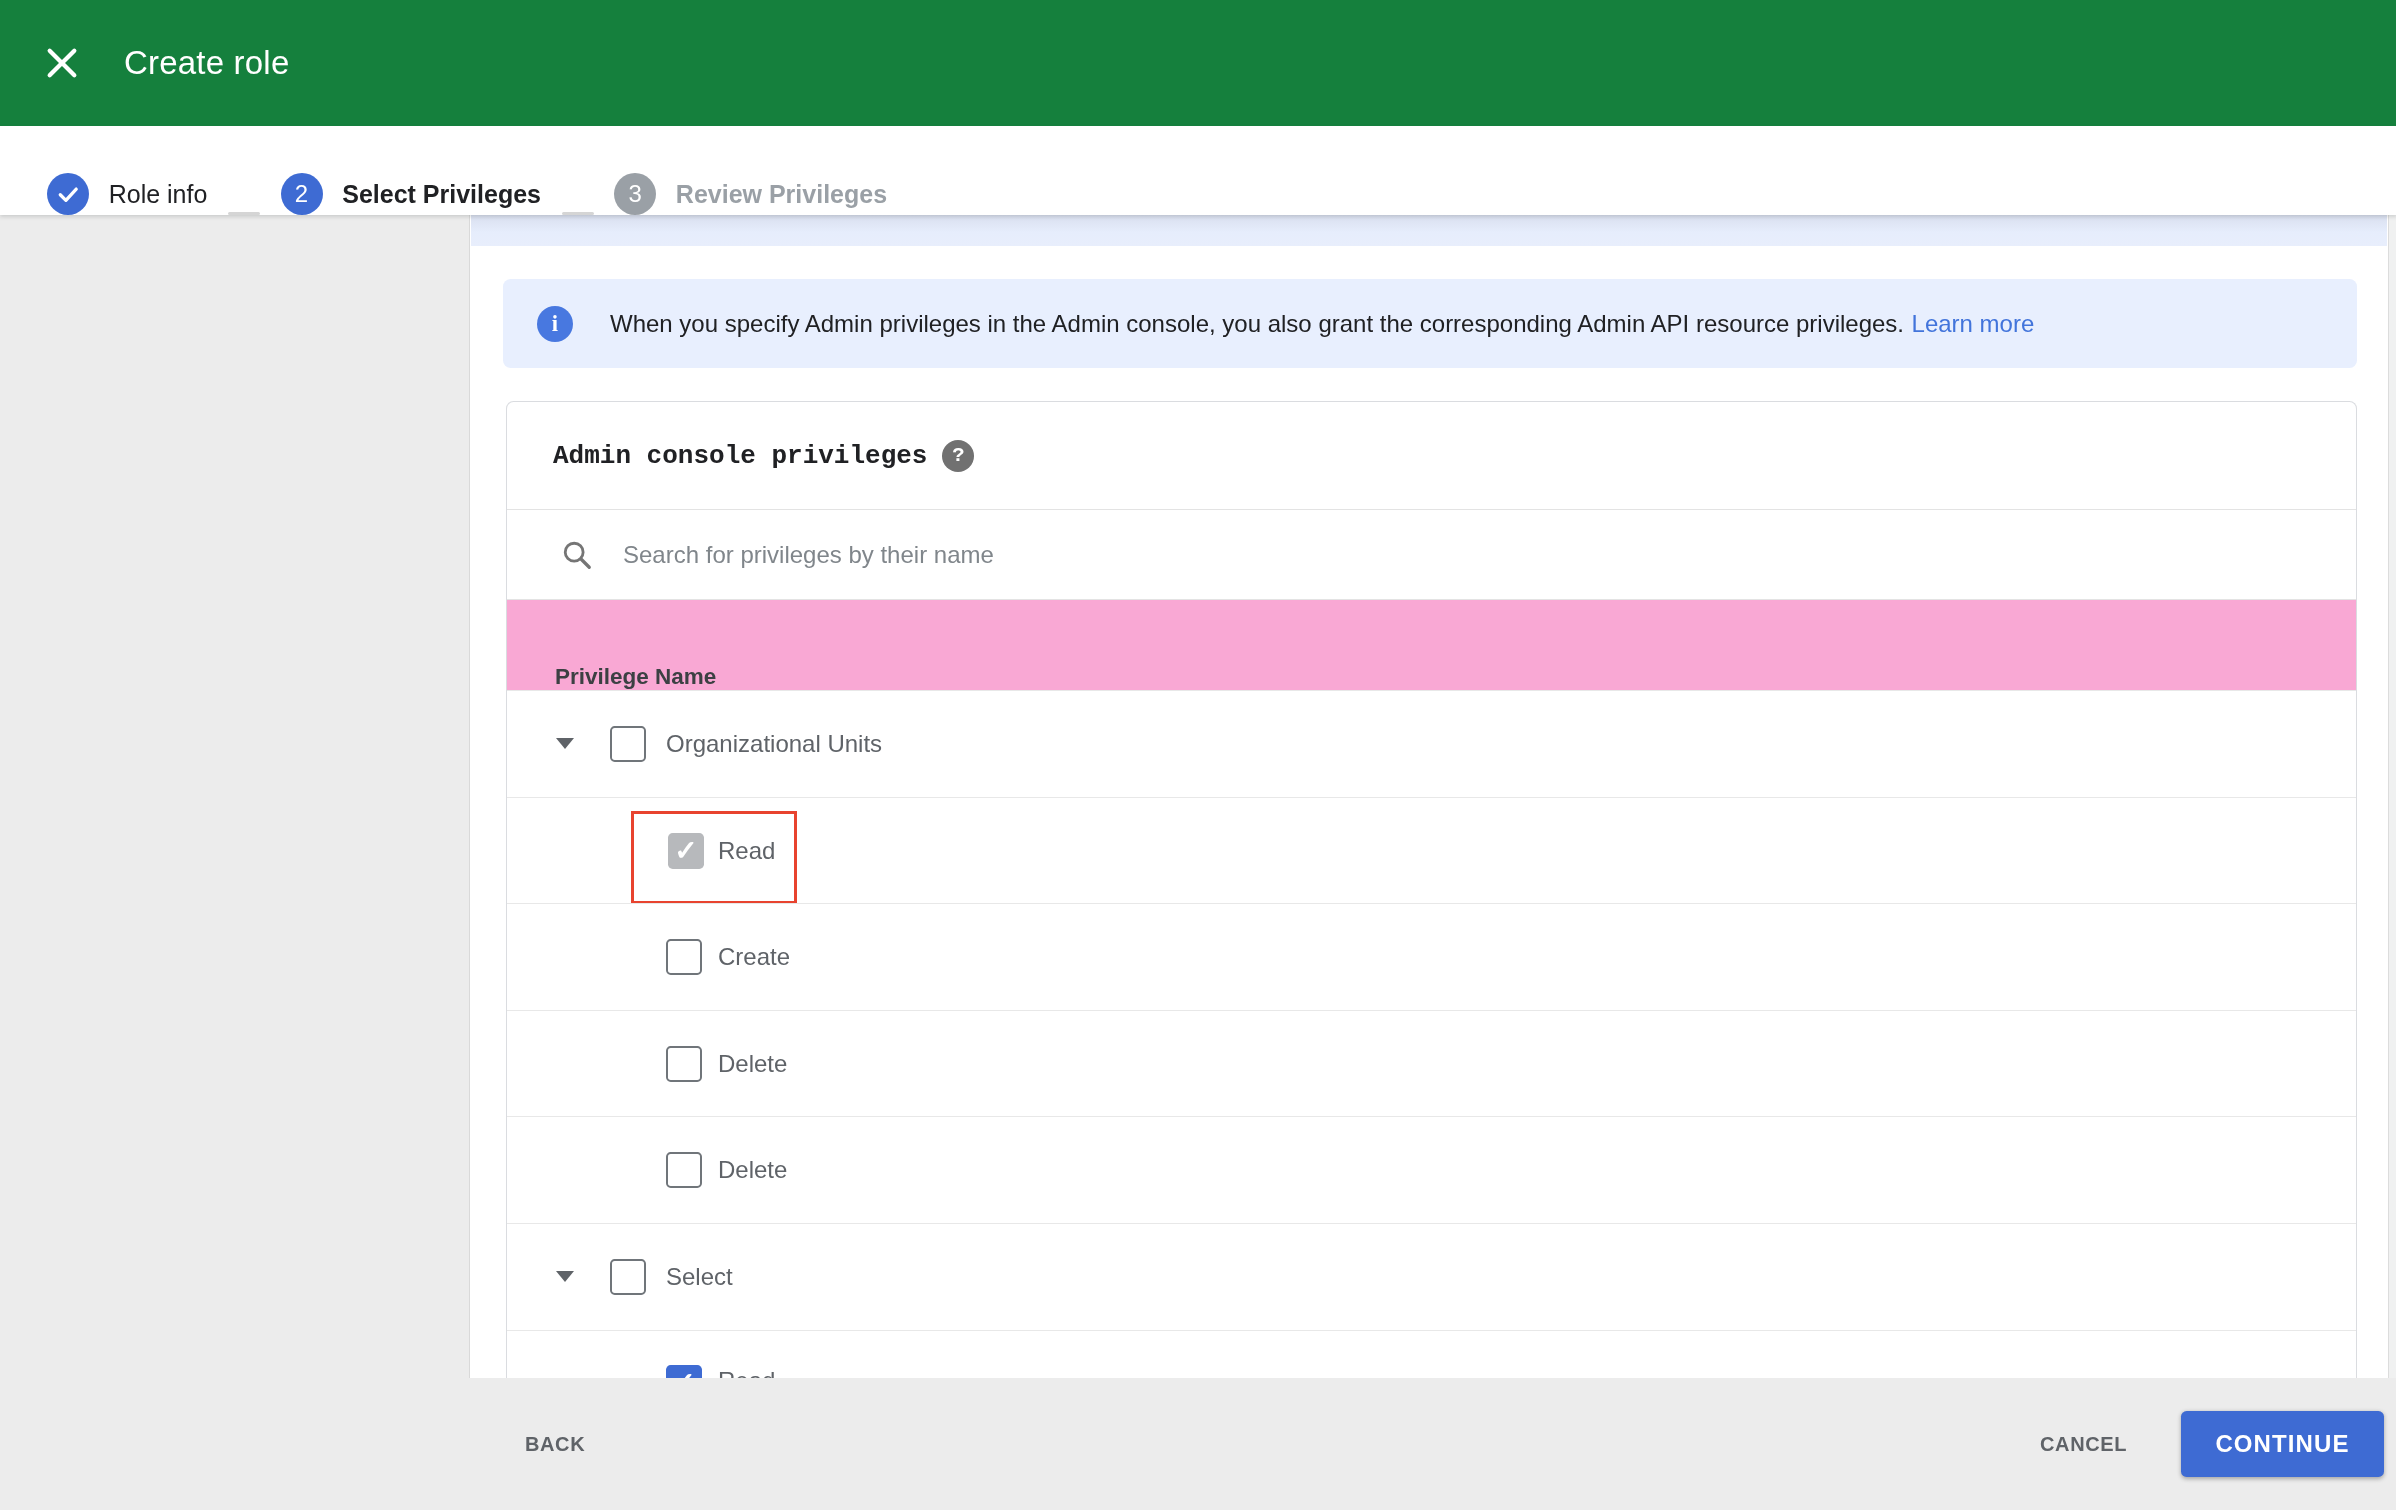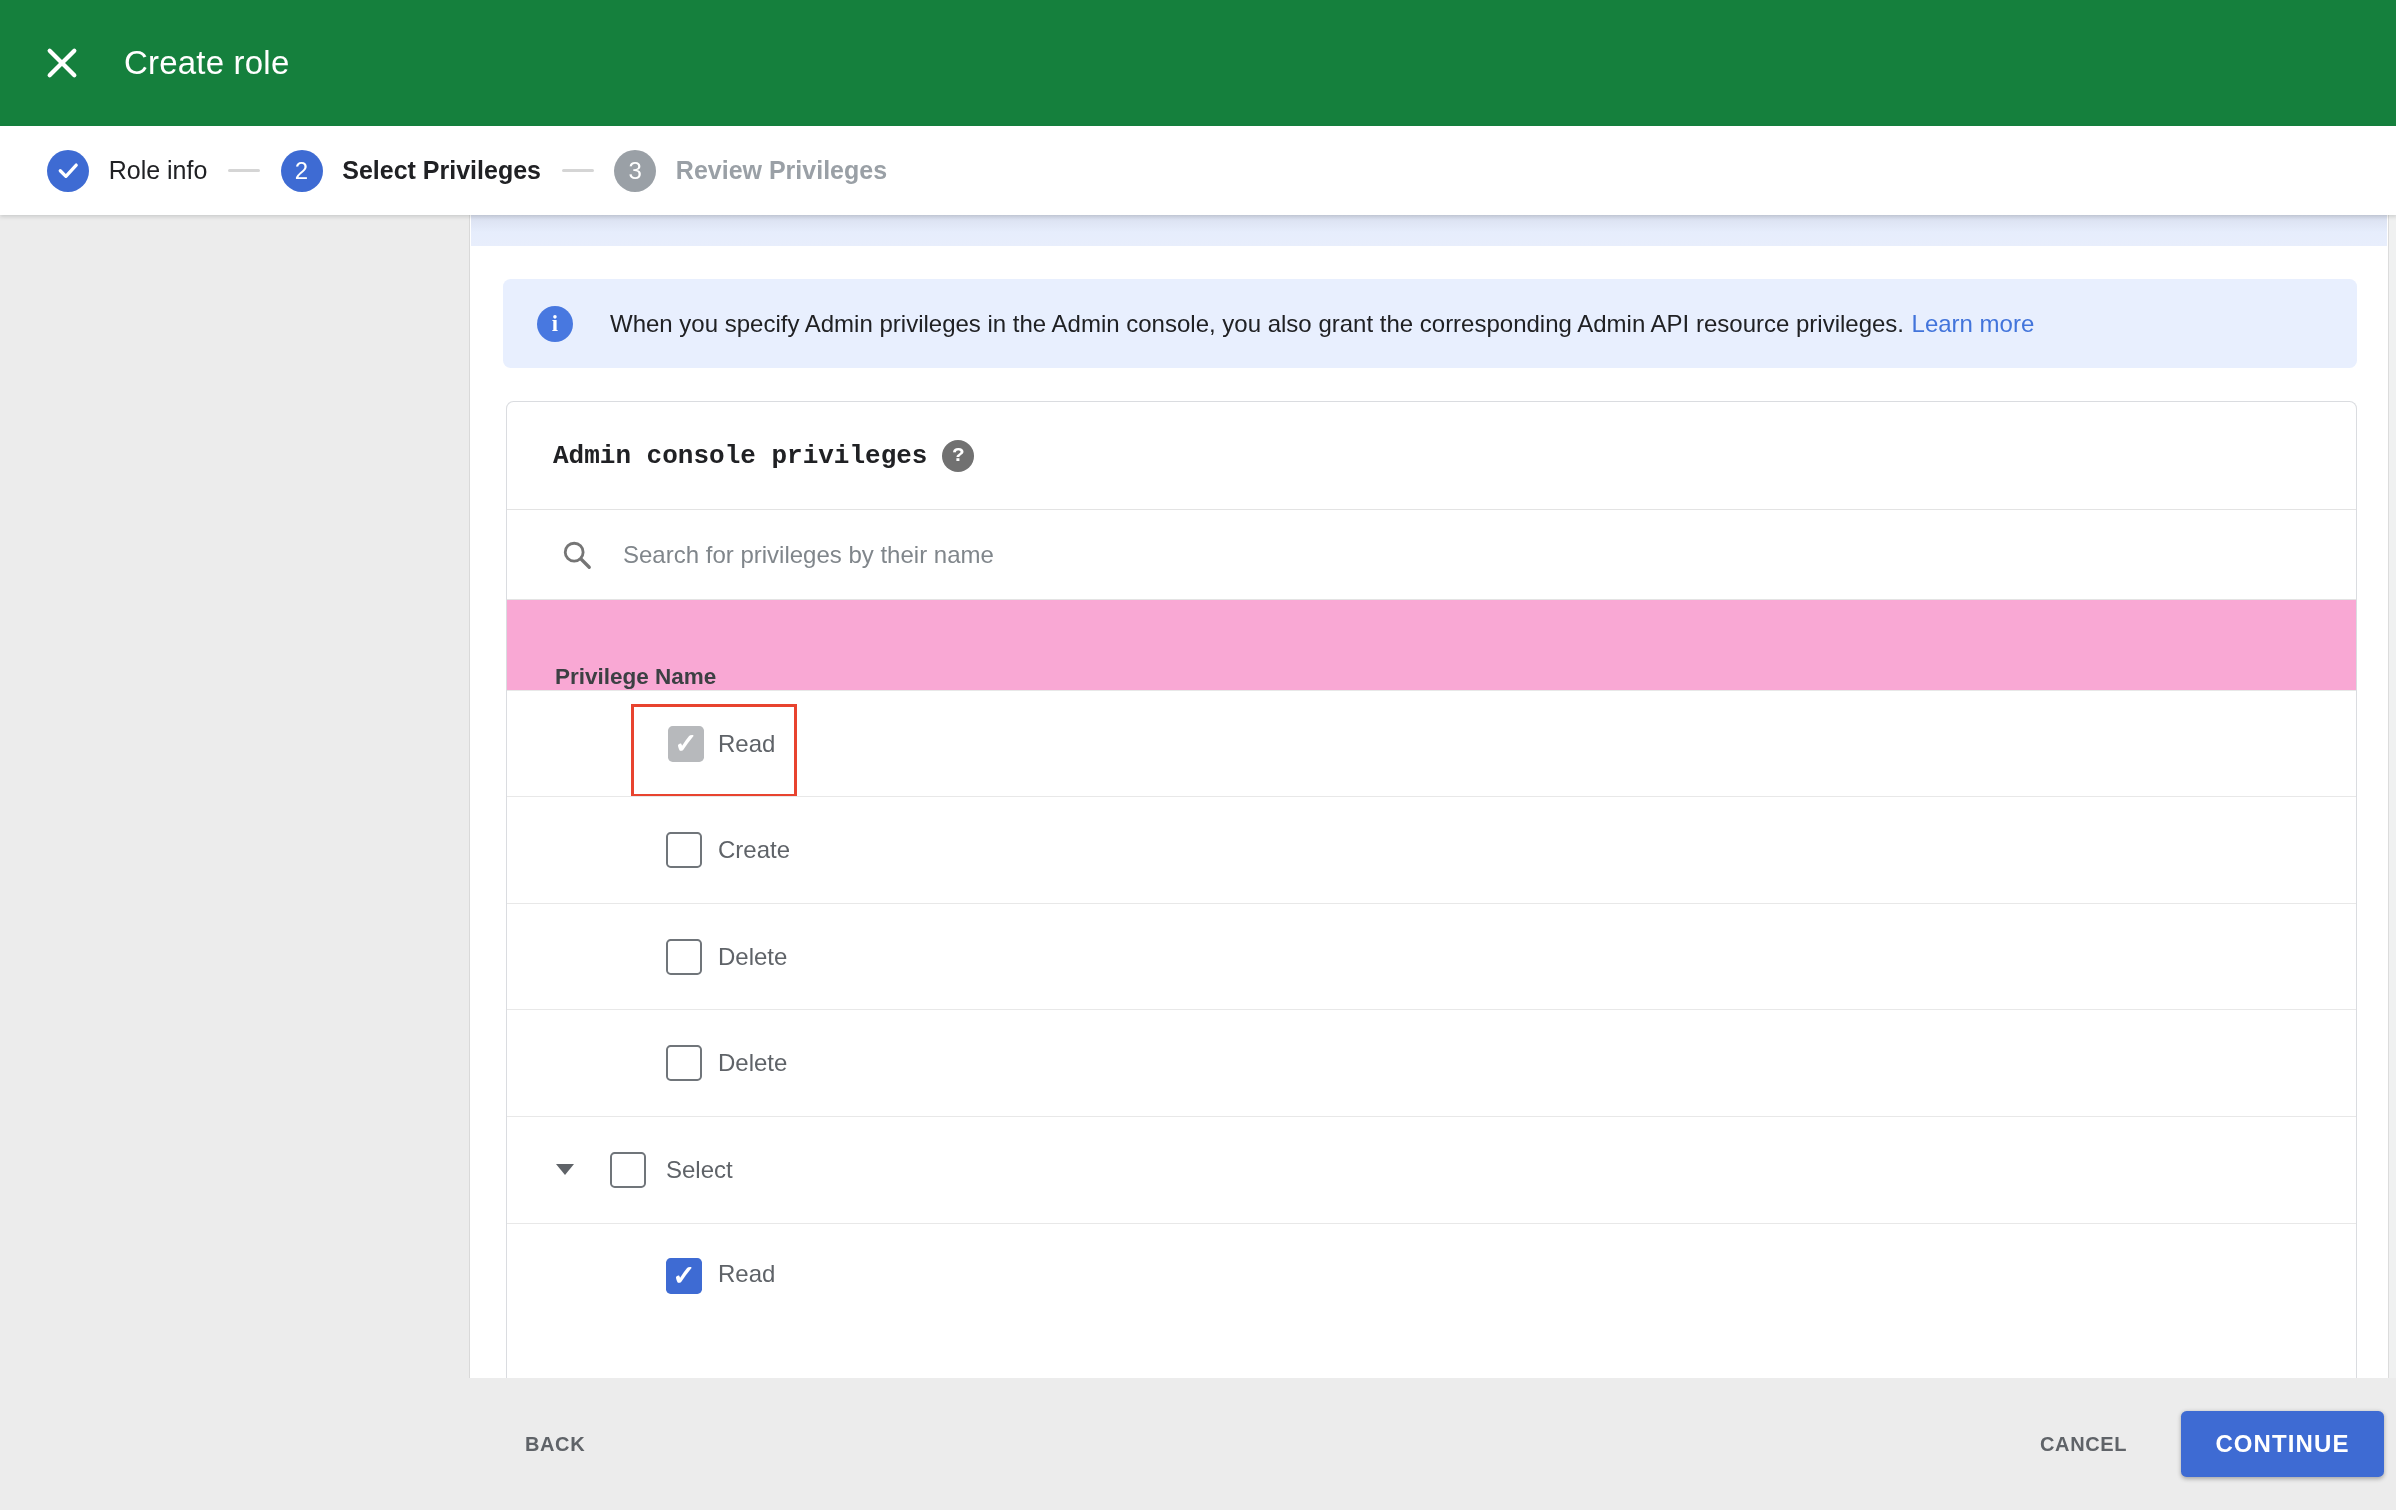--- a/index.html
+++ b/index.html
@@ -13,21 +13,21 @@
   .topbar {
     position:absolute; left:0; top:0; width:100%; height:126px;
     background:#15803d; display:flex; align-items:center; padding-left:43px;
   }
   .close-btn { width:37px; height:37px; display:flex; align-items:center; justify-content:center; cursor:pointer; }
   .topbar-title { color:#fff; font-size:33px; font-weight:400; margin-left:44px; letter-spacing:0.2px; }
 
   
   .stepper {
     position:absolute; left:0; top:126px; width:100%; height:89px; background:#fff;
-    display:flex; align-items:center; padding-left:47px; z-index:3;
+    display:flex; align-items:flex-end; padding-left:47px; z-index:3;
     box-shadow:0 1.9px 3.7px rgba(60,64,67,0.18);
   }
   .step { display:flex; align-items:center; }
   .step-circle {
     width:42px; height:42px; border-radius:50%; display:flex; align-items:center; justify-content:center;
     color:#fff; font-size:24px; font-weight:500; flex:none;
   }
   .step-circle.blue { background:#3e6bd3; }
   .step-circle.gray { background:#9aa0a6; }
   .step-label { margin-left:19.7px; font-size:25px; color:#202124; }
@@ -197,20 +197,25 @@
           <circle cx="14" cy="14" r="9.5" stroke="#757575" stroke-width="3" fill="none"></circle>
           <path d="M21.5 21.5 L30 30" stroke="#757575" stroke-width="3.5" stroke-linecap="round"></path>
         </svg>
         <input class="search-input" type="text" placeholder="Search for privileges by their name" style="">
       </div>
 
       <div class="table-header">
         <div class="table-header-label">Privilege Name</div>
       </div>
 
+      <div class="prow h114">
+        <div class="tri"></div>
+        <div class="cb unchecked pos-parent"></div>
+        <div class="row-label pos-parent">Organizational Units</div>
+      </div>
 
       <div class="prow h113">
         <div class="highlight-box"></div>
         <div class="cb checked-gray" style="left:161px;">
           <span class="tick">✓</span>
         </div>
         <div class="row-label pos-child">Read</div>
       </div>
 
       <div class="prow h114">

